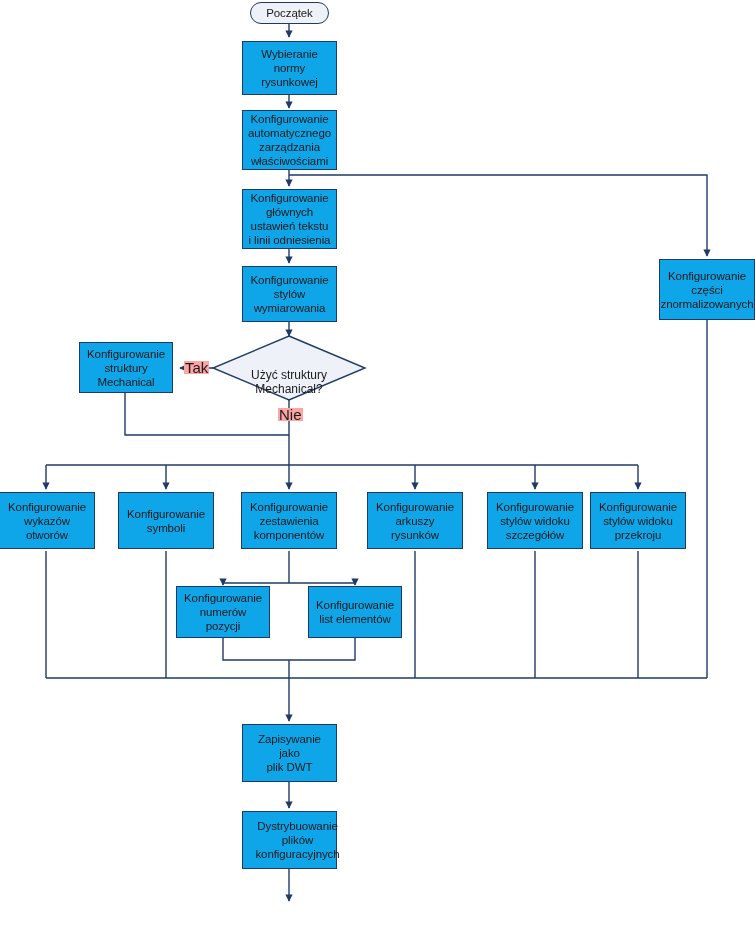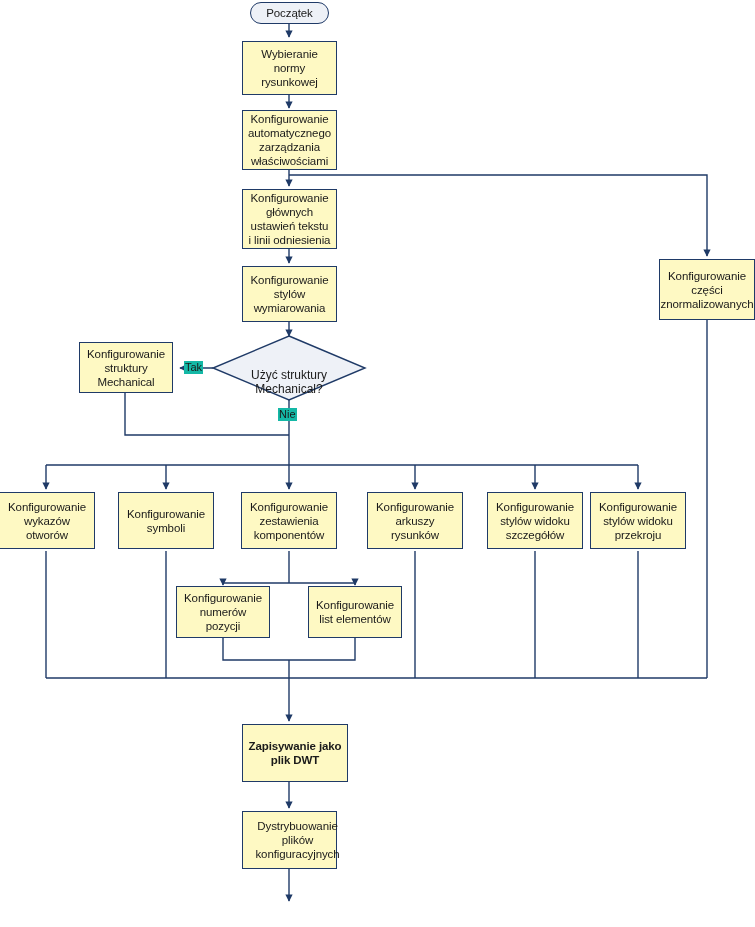--- a/index.html
+++ b/index.html
@@ -28,38 +28,38 @@
     display: flex;
     align-items: center;
     justify-content: center;
     text-align: center;
     color: #1a1a1a;
     font-size: 11.5px;
     line-height: 14px;
     letter-spacing: -0.1px;
   }
   .node.process {
-    background: #fef9c3;
+    background: #0ea5e9;
     border: 1.4px solid #1f3a67;
   }
   .node.terminator {
     background: #eef1f7;
     border: 1.4px solid #1f3a67;
     border-radius: 999px;
   }
   .node .label {
     padding: 0 4px;
     white-space: pre-line;
   }
   .edge-label {
     position: absolute;
     font-family: "Liberation Sans", sans-serif;
-    font-size: 11px;
+    font-size: 15px;
     color: #1a1a1a;
-    background: #14b8a6;
+    background: #fca5a5;
     line-height: 13px;
     padding: 0 1px;
     white-space: nowrap;
   }
   .diamond-label {
     position: absolute;
     text-align: center;
     font-size: 12px;
     line-height: 14px;
     color: #1a1a1a;
@@ -213,21 +213,21 @@
   <div class="node process" style="left:176px; top:586px; width:94px; height:52px;">
     <span class="label">Konfigurowanie
 numerów pozycji</span>
   </div>
 
   <div class="node process" style="left:308px; top:586px; width:94px; height:52px;">
     <span class="label">Konfigurowanie
 list elementów</span>
   </div>
 
-  <div class="node process" style="left:242px; top:724px; width:106px; height:58px;font-weight:bold;">
+  <div class="node process" style="left:242px; top:724px; width:95px; height:58px;">
     <span class="label">Zapisywanie jako
 plik DWT</span>
   </div>
 
   <div class="node process" style="left:242px; top:811px; width:95px; height:58px;padding-left:16px;">
     <span class="label">Dystrybuowanie
 plików
 konfiguracyjnych</span>
   </div>
 

